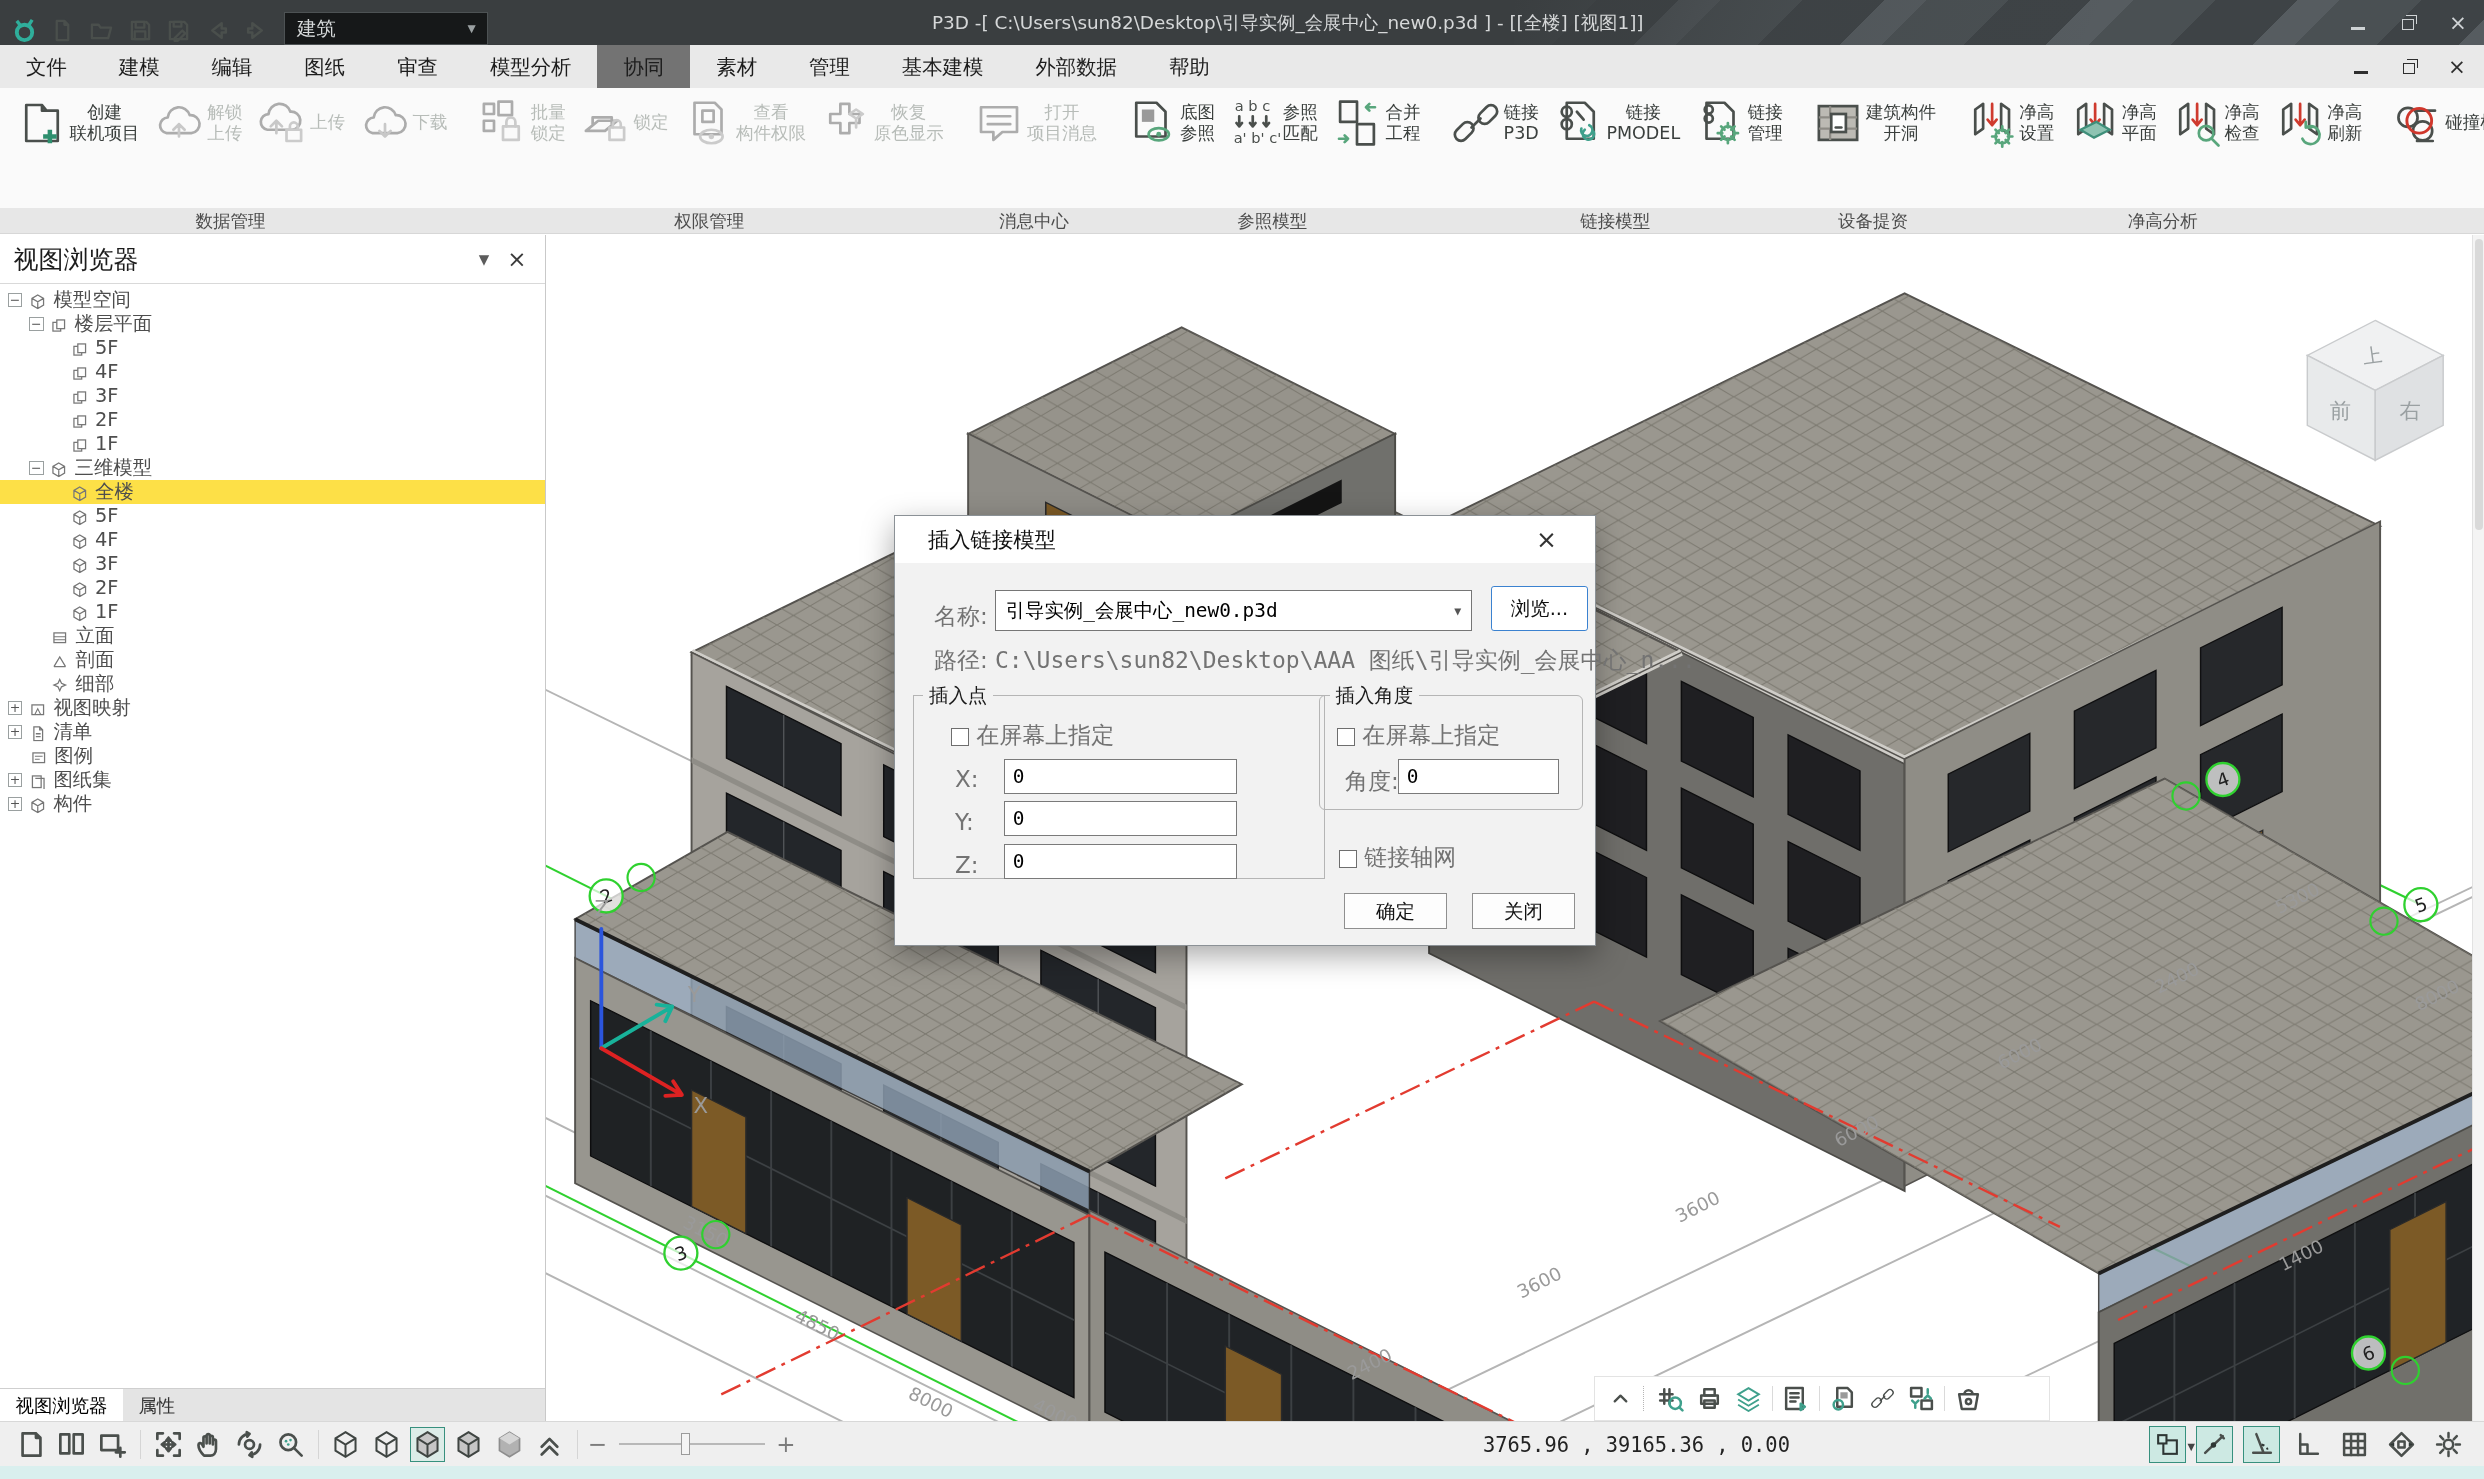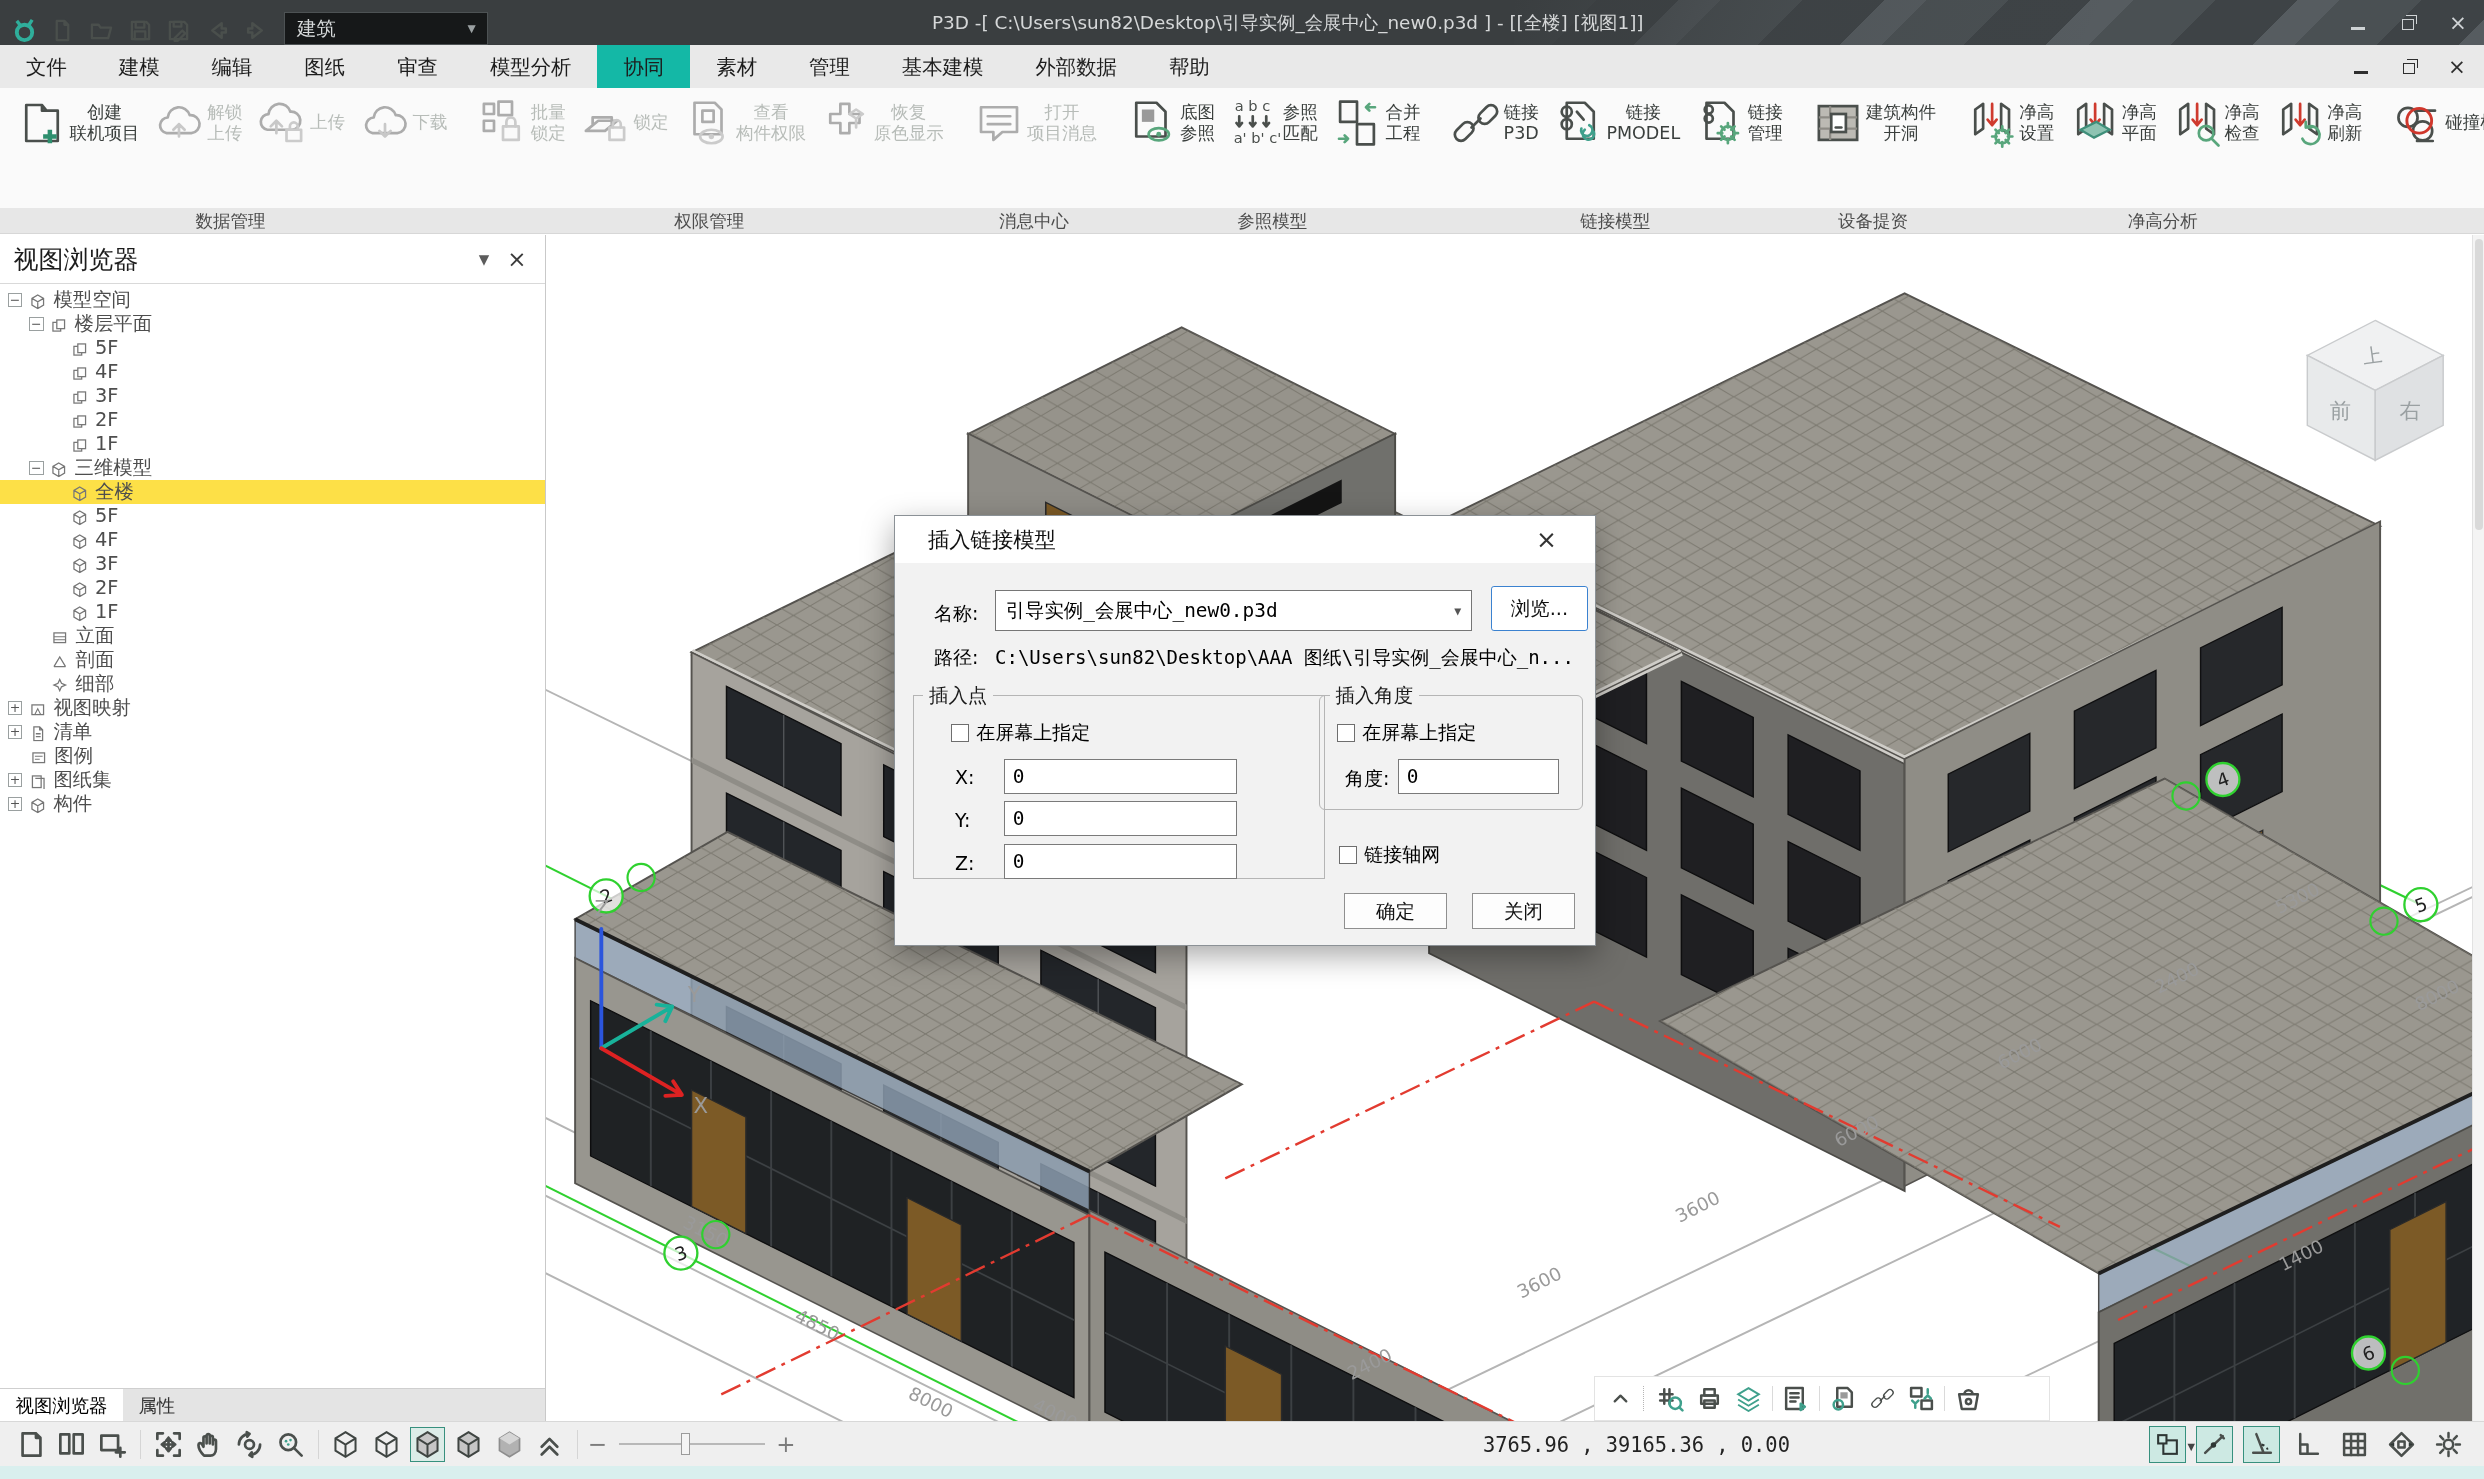--- a/index.html
+++ b/index.html
@@ -23,21 +23,21 @@
   .winbtns .wb { color:#cfd3d5; font-size:21.3px; width:25px; text-align:center; }
   .wb .mini { display:inline-block; width:14.6px; height:2.9px; background:#cfd3d5; }
   .wb .rest { display:inline-block; width:12.6px; height:10.7px; border:1.9px solid #cfd3d5; position:relative; }
   .wb .rest:before { content:""; position:absolute; left:2.9px; top:-5.8px; width:10.7px; height:8.7px; border:1.9px solid #cfd3d5; border-bottom:none; border-left:none; }
   .dark .mini { background:#2e2e2e; } .dark .rest,{ border-color:#2e2e2e; }
   .dark .rest { border-color:#2e2e2e; } .dark .rest:before { border-color:#2e2e2e; }
 
   
   .menubar { position:absolute; left:0; top:45px; width:2484px; height:43px; background:#e9e9e9; display:flex; align-items:stretch; z-index:49; }
   .mtab { padding:0 26px; display:flex; align-items:center; font-size:20.4px; color:#1d1d1d; }
-  .mtab.active { background:#14b8a6; }
+  .mtab.active { background:#737373; }
   .menubar .winbtns2 { margin-left:auto; display:flex; align-items:center; gap:25px; padding-right:15.5px; color:#2e2e2e; }
   .winbtns2 .wb { font-size:21.3px; width:23px; text-align:center; color:#2e2e2e; }
 
   
   .ribbon { position:absolute; left:0; top:87px; width:2484px; height:147px; background:#fafafa; display:flex; border-bottom:1px solid #d7d7d7; z-index:48; }
   .rgroup { display:flex; flex-direction:column; }
   .rgroup .rbtns { height:122px; display:flex; align-items:flex-start; padding:5.8px 9.7px 0 9.7px; gap:3.9px; }
   .rgroup .rglabel { height:25px; background:#e7e7e7; font-size:17.5px; color:#4d4d4d; display:flex; align-items:center; justify-content:center; }
   .rsep { width:1px; background:#dcdcdc; margin:7.8px 0 1.9px 0; }
   .rbtn { min-width:80px; padding:0 3.9px; display:flex; flex-direction:row; align-items:center; color:#3a3f3d; }
@@ -76,21 +76,21 @@
   .minibar .mdots { width:3.9px; height:25px; border-left:1.9px dotted #b5b5b5; }
 
   
   .vscroll { position:absolute; right:0; top:0; width:11.6px; height:100%; background:#f4f4f4; border-left:1px solid #e2e2e2; }
   .vscroll .thumb { position:absolute; left:1.9px; top:3.9px; width:7.8px; height:291px; background:#d9d9d9; border-radius:3.9px; }
 
   
   .dialog { position:absolute; left:895px; top:515px; width:702px; height:431px; background:#f2f2f2; border:1px solid #8b9196; box-shadow:0 9.7px 29px rgba(0,0,0,.35); z-index:60; }
   .dlgtitle { height:47px; background:#ffffff; display:flex; align-items:center; padding:0 33px; font-size:21.3px; color:#111; }
   .dlgclose { margin-left:auto; font-size:25px; color:#333; width:31px; text-align:center; }
-  .drow { position:absolute; font-size:19px; color:#000000; }
+  .drow { position:absolute; font-size:23px; color:#737373; }
   .combo { position:absolute; left:100px; top:74px; width:477px; height:41px; background:#fff; border:1px solid #767676; display:flex; align-items:center; padding:0 33px 0 9.7px; font-size:19.4px; }
   .combo .cchev { position:absolute; right:9.7px; color:#555; font-size:11.6px; }
   .browse { position:absolute; left:596px; top:70px; width:97px; height:45px; background:#fff; border:1.9px solid #3b82d0; border-radius:2.9px; font-size:19.4px; color:#111; display:flex; align-items:center; justify-content:center; }
   .groupbox { position:absolute; border:1px solid #b5b5b5; }
   .gblabel { position:absolute; top:-13.6px; left:9.7px; background:#f2f2f2; padding:0 5.8px; font-size:19.4px; color:#1a1a1a; }
   .chk { display:inline-block; width:17.5px; height:17.5px; border:1px solid #6e6e6e; background:#fff; vertical-align:-2.9px; margin-right:7.8px; }
   .dinput { position:absolute; height:35px; background:#fff; border:1px solid #7a7a7a; font-size:19.4px; padding-left:7.8px; font-family:"DejaVu Sans Mono","Liberation Mono",monospace; }
   .dbtn { position:absolute; width:103px; height:36px; background:#fdfdfd; border:1px solid #8f8f8f; font-size:19.4px; color:#111; display:flex; align-items:center; justify-content:center; }
 
   

